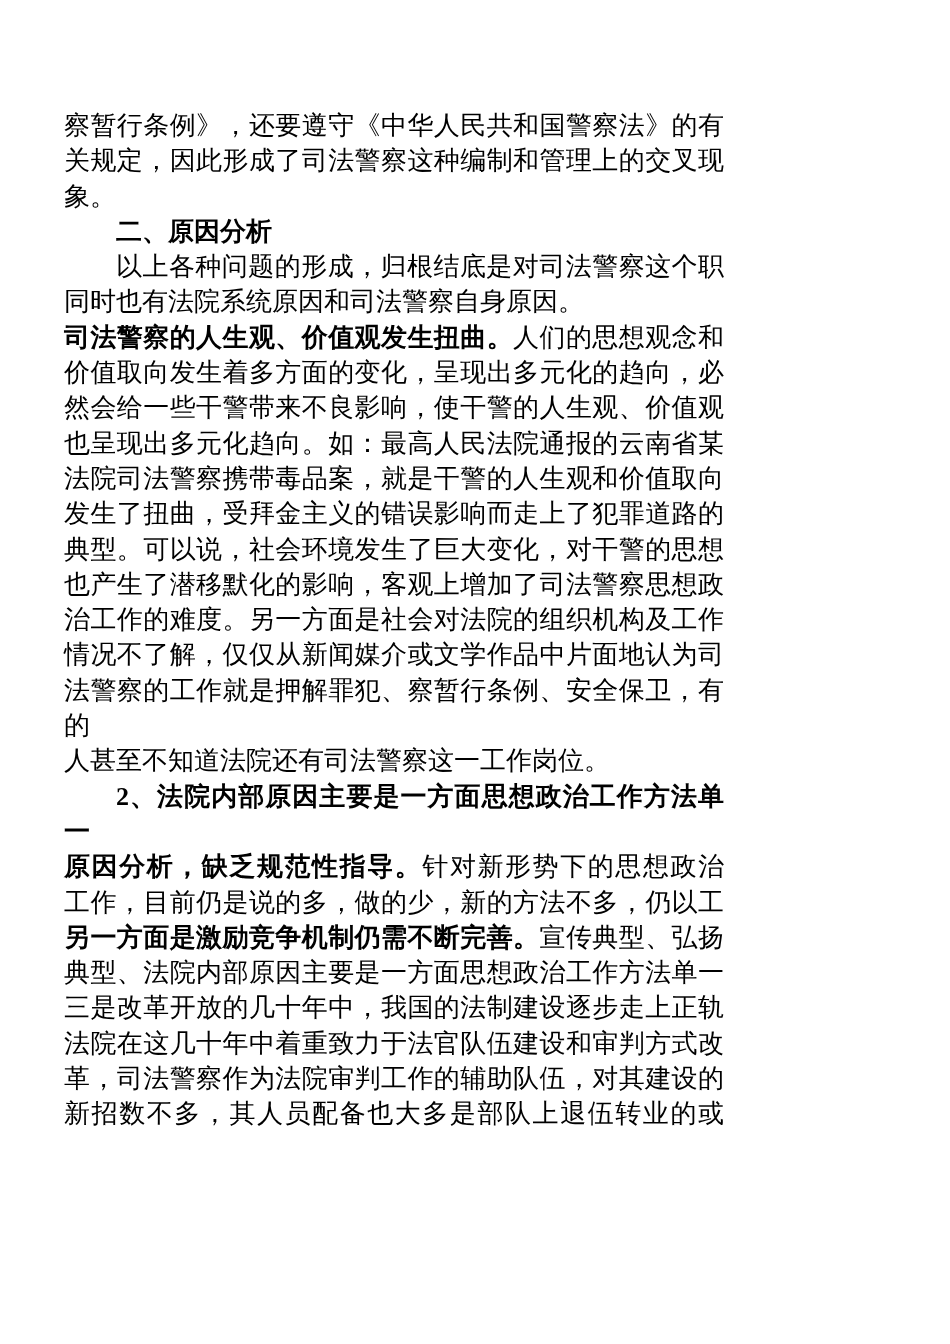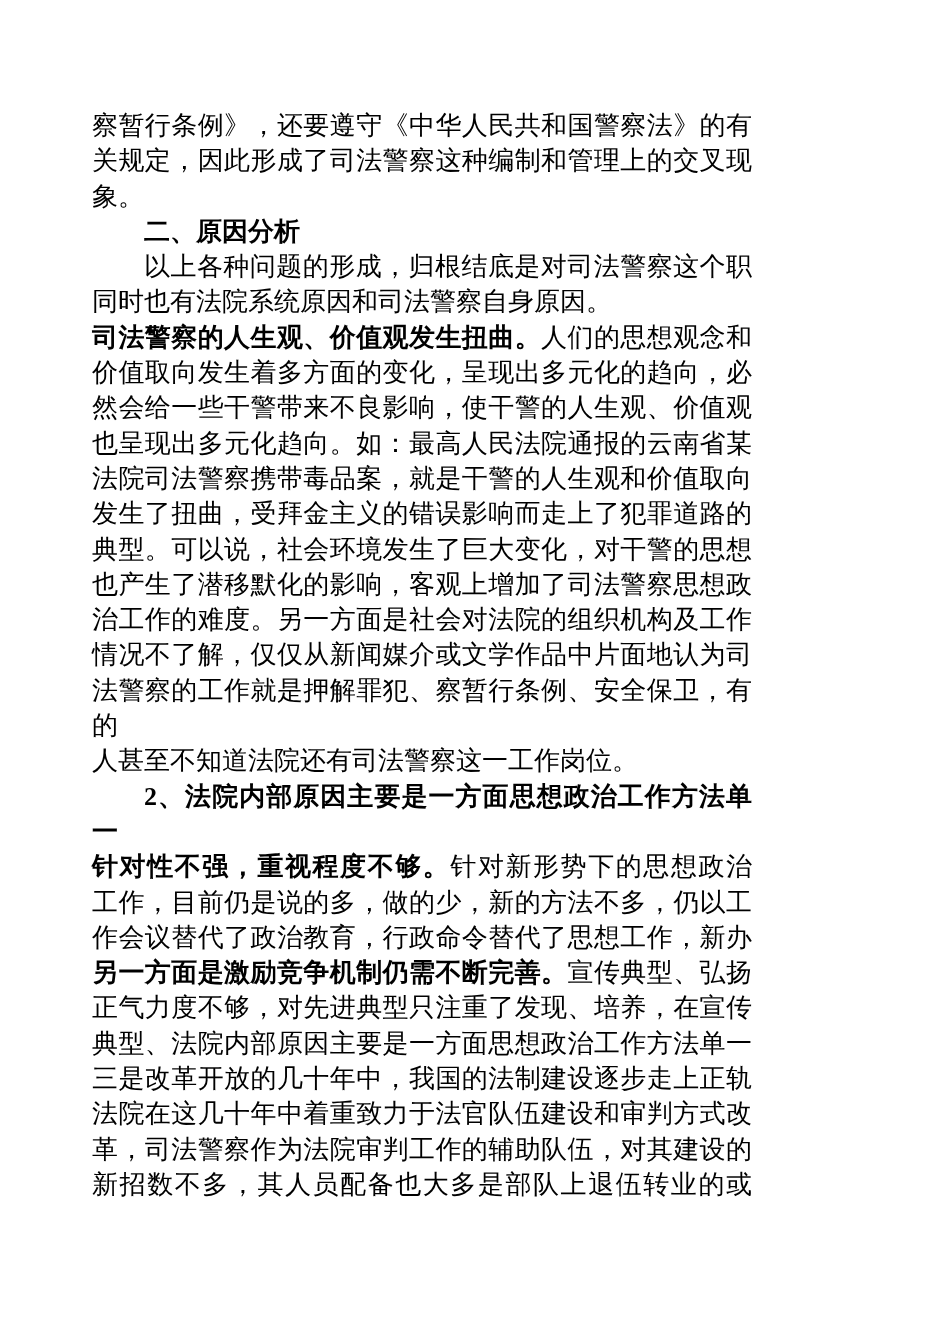--- a/index.html
+++ b/index.html
@@ -13,21 +13,21 @@
     height: 1344px;
     background: var(--page-bg, #ffffff);
     color: var(--text-color, #000000);
     font-family: "Liberation Serif", "DejaVu Serif", serif;
     overflow: hidden;
   }
   .page {
     width: 894px;
     height: 1344px;
     background: var(--page-bg, #ffffff);
-    padding: 108px 145px 0 92px;
+    padding: 108px 145px 0 64px;
   }
   .doc-body {
     width: 660px;
   }
   .line {
     font-size: 26px;
     line-height: 35.3px;
     text-align: justify;
     text-align-last: justify;
     word-break: normal;
@@ -59,24 +59,22 @@
       <div class="line"><span class="run">也呈现出多元化趋向。如：最高人民法院通报的云南省某</span></div>
       <div class="line"><span class="run">法院司法警察携带毒品案，就是干警的人生观和价值取向</span></div>
       <div class="line"><span class="run">发生了扭曲，受拜金主义的错误影响而走上了犯罪道路的</span></div>
       <div class="line"><span class="run">典型。可以说，社会环境发生了巨大变化，对干警的思想</span></div>
       <div class="line"><span class="run">也产生了潜移默化的影响，客观上增加了司法警察思想政</span></div>
       <div class="line"><span class="run">治工作的难度。另一方面是社会对法院的组织机构及工作</span></div>
       <div class="line"><span class="run">情况不了解，仅仅从新闻媒介或文学作品中片面地认为司</span></div>
       <div class="line"><span class="run">法警察的工作就是押解罪犯、察暂行条例、安全保卫，有的</span></div>
       <div class="line align-left"><span class="run">人甚至不知道法院还有司法警察这一工作岗位。</span></div>
       <div class="line indent"><span class="run bold">2、法院内部原因主要是一方面思想政治工作方法单一</span></div>
-      <div class="line"><span class="run bold">针对性不强，重视程度不够。</span><span class="run">针对新形势下的思想政治</span></div>
+      <div class="line"><span class="run bold">原因分析，缺乏规范性指导。</span><span class="run">针对新形势下的思想政治</span></div>
       <div class="line"><span class="run">工作，目前仍是说的多，做的少，新的方法不多，仍以工</span></div>
-      <div class="line"><span class="run">作会议替代了政治教育，行政命令替代了思想工作，新办</span></div>
       <div class="line"><span class="run bold">另一方面是激励竞争机制仍需不断完善。</span><span class="run">宣传典型、弘扬</span></div>
-      <div class="line"><span class="run">正气力度不够，对先进典型只注重了发现、培养，在宣传</span></div>
       <div class="line"><span class="run">典型、法院内部原因主要是一方面思想政治工作方法单一</span></div>
       <div class="line"><span class="run">三是改革开放的几十年中，我国的法制建设逐步走上正轨</span></div>
       <div class="line"><span class="run">法院在这几十年中着重致力于法官队伍建设和审判方式改</span></div>
       <div class="line"><span class="run">革，司法警察作为法院审判工作的辅助队伍，对其建设的</span></div>
       <div class="line"><span class="run">新招数不多，其人员配备也大多是部队上退伍转业的或</span></div>
     </div>
 </div>
 
 </body></html>

